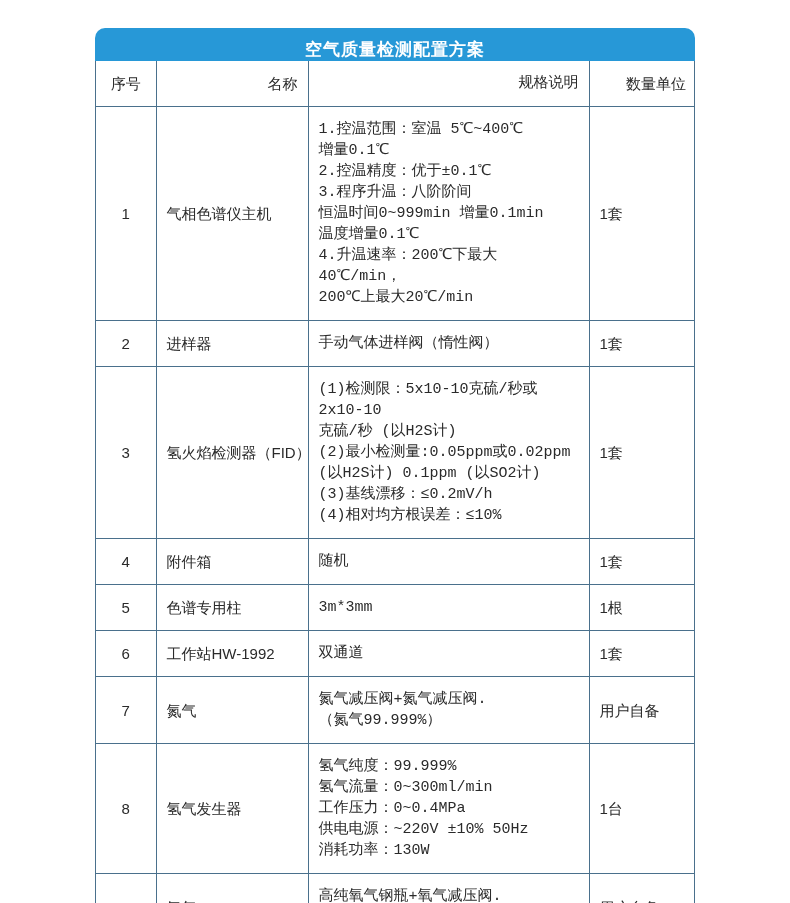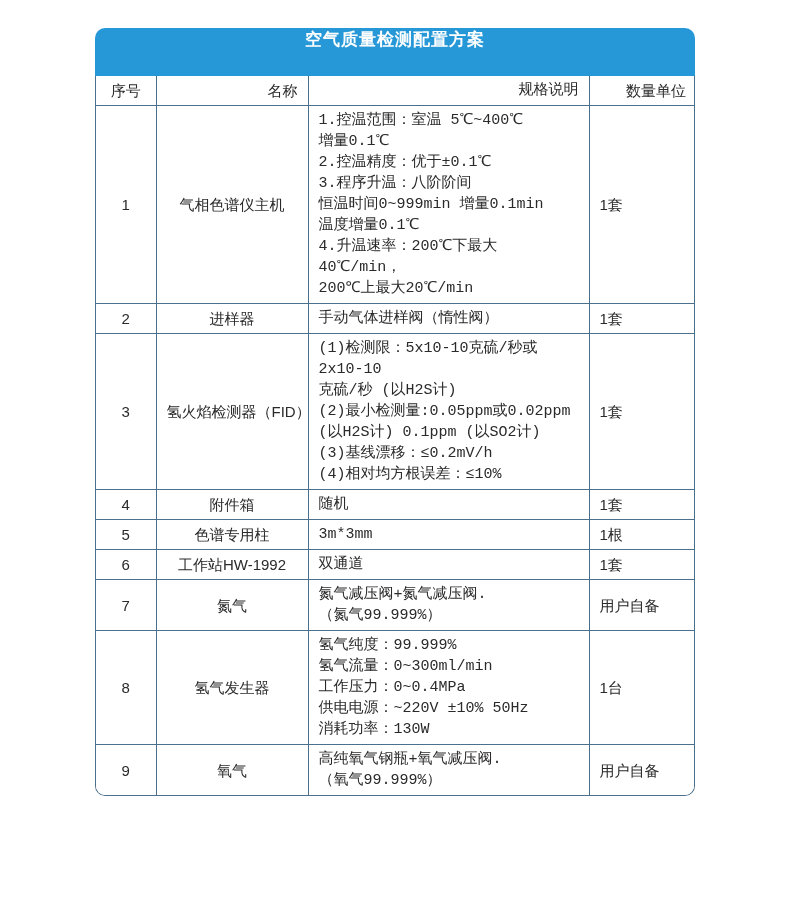--- a/index.html
+++ b/index.html
@@ -13,25 +13,25 @@
     height: 903px;
     position: relative;
   }
   .card {
     position: absolute;
     left: 95px;
     top: 28px;
     width: 600px;
   }
   .title-bar {
-    height: 48px;
+    height: 33px;
     background: #2798d7;
     border-radius: 10px 10px 0 0;
     display: flex;
-    align-items: flex-start;
+    align-items: flex-end;
     justify-content: center;
   }
   .title-bar .title-text {
     color: #ffffff;
     font-size: 17px;
     font-weight: bold;
     letter-spacing: 1px;
   }
   .table-wrap {
     border: 1px solid #4a708c;
@@ -49,34 +49,34 @@
   .spec-table col.c-name { width: 152px; }
   .spec-table col.c-spec { width: 281px; }
   .spec-table col.c-qty  { width: 107px; }
   .spec-table th, .spec-table td {
     border: 1px solid #4a708c;
     font-size: 15px;
     font-weight: normal;
     color: #2a2a2a;
     line-height: 21px;
     vertical-align: middle;
-    padding: 4px 10px;
+    padding: 12px 10px;
     background: #ffffff;
     overflow: hidden;
   }
   
   .spec-table tr:first-child > * { border-top: none; }
   .spec-table tr:last-child  > * { border-bottom: none; }
   .spec-table tr > *:first-child { border-left: none; }
   .spec-table tr > *:last-child  { border-right: none; }
 
   .spec-table th { text-align: right; height: 20px; }
   .cell-no   { text-align: center; }
   th.cell-no { text-align: center; }
-  .cell-name { text-align: center; padding-left: 11px; white-space: nowrap; }
+  .cell-name { text-align: left; padding-left: 11px; white-space: nowrap; }
   .cell-spec { text-align: left; white-space: pre-line; font-family: Liberation Mono, monospace; }
   .cell-qty  { text-align: left; }
 </style>
 </head>
 <body>
 
 <div class="card">
   <div class="title-bar">
     <span class="title-text">空气质量检测配置方案</span>
   </div>

